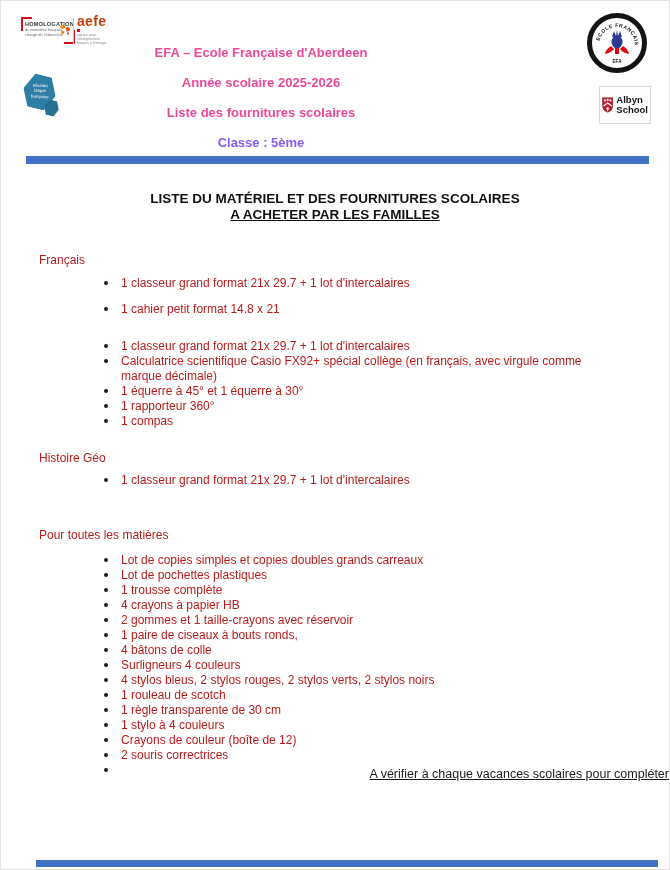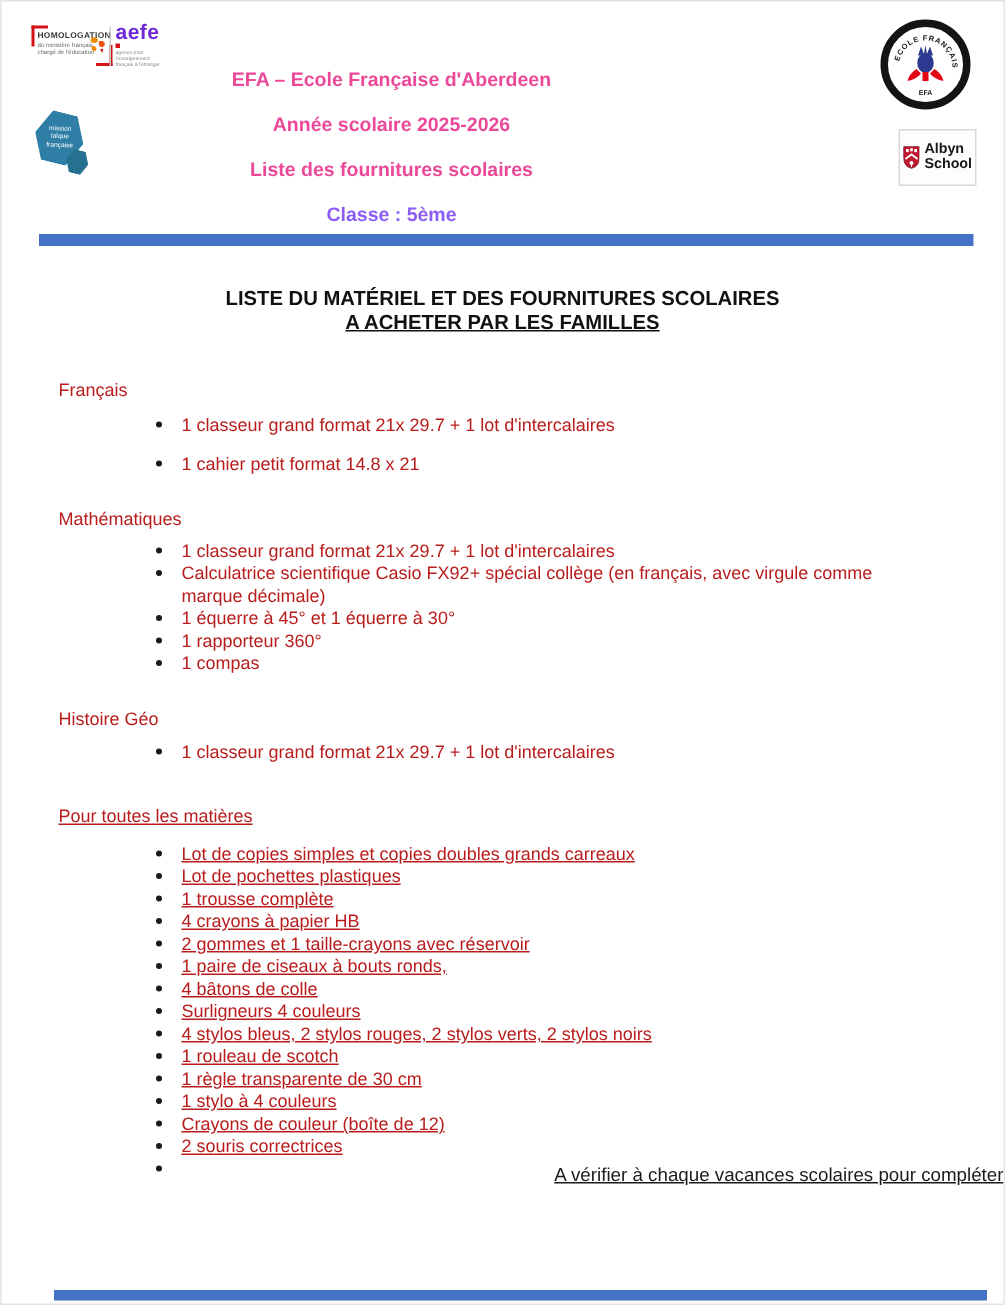--- a/index.html
+++ b/index.html
@@ -10,21 +10,21 @@
   }
   
   .homologation{position:absolute;left:20px;top:16px;width:54px;height:27px;}
   .homologation .br-tl{position:absolute;left:0;top:0;width:9px;height:12px;border-left:2px solid #d51317;border-top:2px solid #d51317;}
   .homologation .br-br{position:absolute;right:0;bottom:0;width:9px;height:12px;border-right:2px solid #d51317;border-bottom:2px solid #d51317;}
   .homologation .h-title{font-size:5.6px;font-weight:bold;color:#3a3a3a;letter-spacing:.2px;padding:4px 0 0 4px;}
   .homologation .h-sub{font-size:4px;color:#6a6a6a;padding-left:4px;line-height:5px;}
   .aefe{position:absolute;left:58px;top:13px;width:52px;height:33px;display:flex;align-items:flex-start;}
   .aefe .map{width:16px;height:18px;margin-top:7px;}
   .aefe .sep{width:1px;height:26px;background:#c9c9c9;margin:4px 3px 0 2px;}
-  .aefe .word{font-size:14px;font-weight:bold;color:#6d28d9;line-height:14px;letter-spacing:.3px;}
+  .aefe .word{font-size:14px;font-weight:bold;color:#c2410c;line-height:14px;letter-spacing:.3px;}
   .aefe .tag{font-size:3.4px;color:#8a8a8a;width:34px;line-height:4px;margin-top:1px;}
   .aefe .redmark{width:3px;height:3px;background:#d51317;margin-top:1px;}
   .mlf{position:absolute;left:22px;top:72px;width:42px;height:46px;}
   .mlf .hex-big{position:absolute;left:0;top:2px;width:33px;height:34px;background:#2e7ea6;
     clip-path:polygon(25% 0,75% 0,100% 50%,75% 100%,25% 100%,0 50%);transform:rotate(14deg);}
   .mlf .hex-small{position:absolute;left:21px;top:27px;width:15px;height:16px;background:#26718f;
     clip-path:polygon(25% 0,75% 0,100% 50%,75% 100%,25% 100%,0 50%);transform:rotate(14deg);}
   .mlf .mlf-text{position:absolute;left:1px;top:10px;width:32px;text-align:center;
     font-size:4.4px;line-height:5.4px;color:#fff;transform:rotate(2deg);}
   .efa-crest{position:absolute;left:586px;top:12px;width:60px;height:60px;border-radius:50%;
@@ -40,21 +40,21 @@
   .bar-bottom{position:absolute;left:35px;bottom:2px;width:622px;height:7px;}
   
   .content{position:absolute;left:0;top:190px;right:0;}
   .main-heading{text-align:center;font-weight:bold;font-size:13.5px;line-height:16px;color:#111;}
   .main-heading .u{text-decoration:underline;}
   .sections{margin:0 55px 0 38px;font-size:12px;color:#b91c1c;}
   .sec-title{font-size:12px;line-height:14px;}
   .section.s-loose{margin-top:30px;}
   .section.s-math{margin-top:22px;}
   .section.s-hist{margin-top:22px;}
-  .section.s-all{margin-top:28px;text-decoration:underline;}
+  .section.s-all{margin-top:40px;}
   ul.blist{list-style:none;margin:0;padding:0;}
   .s-loose ul.blist{margin-top:9px;}
   .s-math ul.blist{margin-top:7px;}
   .s-hist ul.blist{margin-top:8px;}
   .s-all ul.blist{margin-top:11px;}
   ul.blist li{position:relative;padding-left:82px;line-height:15px;}
   .s-loose li{margin-bottom:11px;line-height:14px;}
   .s-all li{line-height:17.3px;}
   ul.blist li .dot{position:absolute;left:65px;top:5px;width:4px;height:4px;border-radius:50%;background:#1b1b1b;}
   .s-all li .dot{top:6.5px;}
@@ -146,21 +146,20 @@
     </div>
     <div class="sections">
         <div class="section s-loose">
           <div class="sec-title">Français</div>
           <ul class="blist">
             <li><span class="dot"></span><span>1 classeur grand format 21x 29.7 + 1 lot d'intercalaires</span></li>
             <li><span class="dot"></span><span>1 cahier petit format 14.8 x 21</span></li>
           </ul>
         </div>
         <div class="section s-math">
-          <div class="sec-title">Mathématiques</div>
           <ul class="blist">
             <li><span class="dot"></span><span>1 classeur grand format 21x 29.7 + 1 lot d'intercalaires</span></li>
             <li><span class="dot"></span><span>Calculatrice scientifique Casio FX92+ spécial collège (en français, avec virgule comme marque décimale)</span></li>
             <li><span class="dot"></span><span>1 équerre à 45° et 1 équerre à 30°</span></li>
             <li><span class="dot"></span><span>1 rapporteur 360°</span></li>
             <li><span class="dot"></span><span>1 compas</span></li>
           </ul>
         </div>
         <div class="section s-hist">
           <div class="sec-title">Histoire Géo</div>

